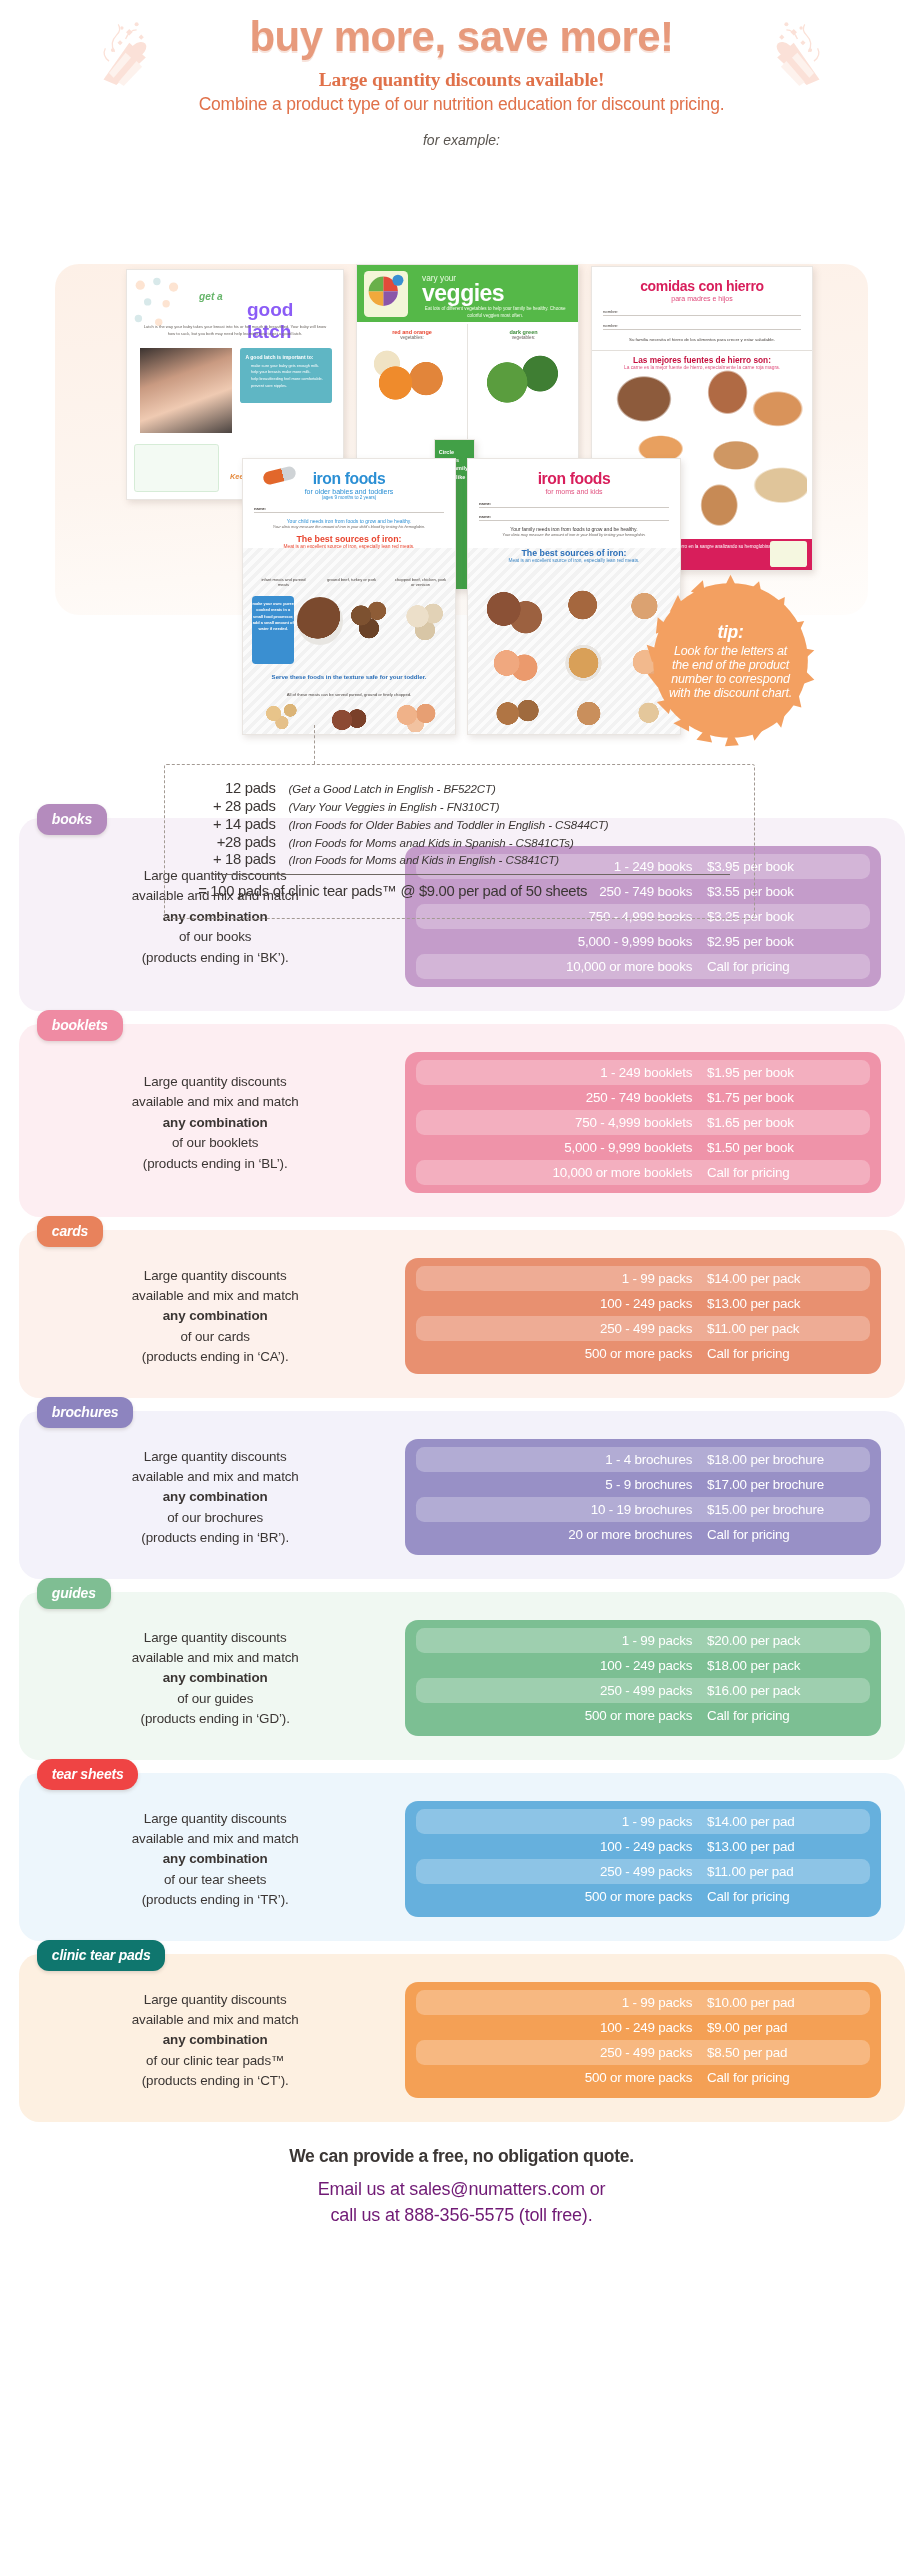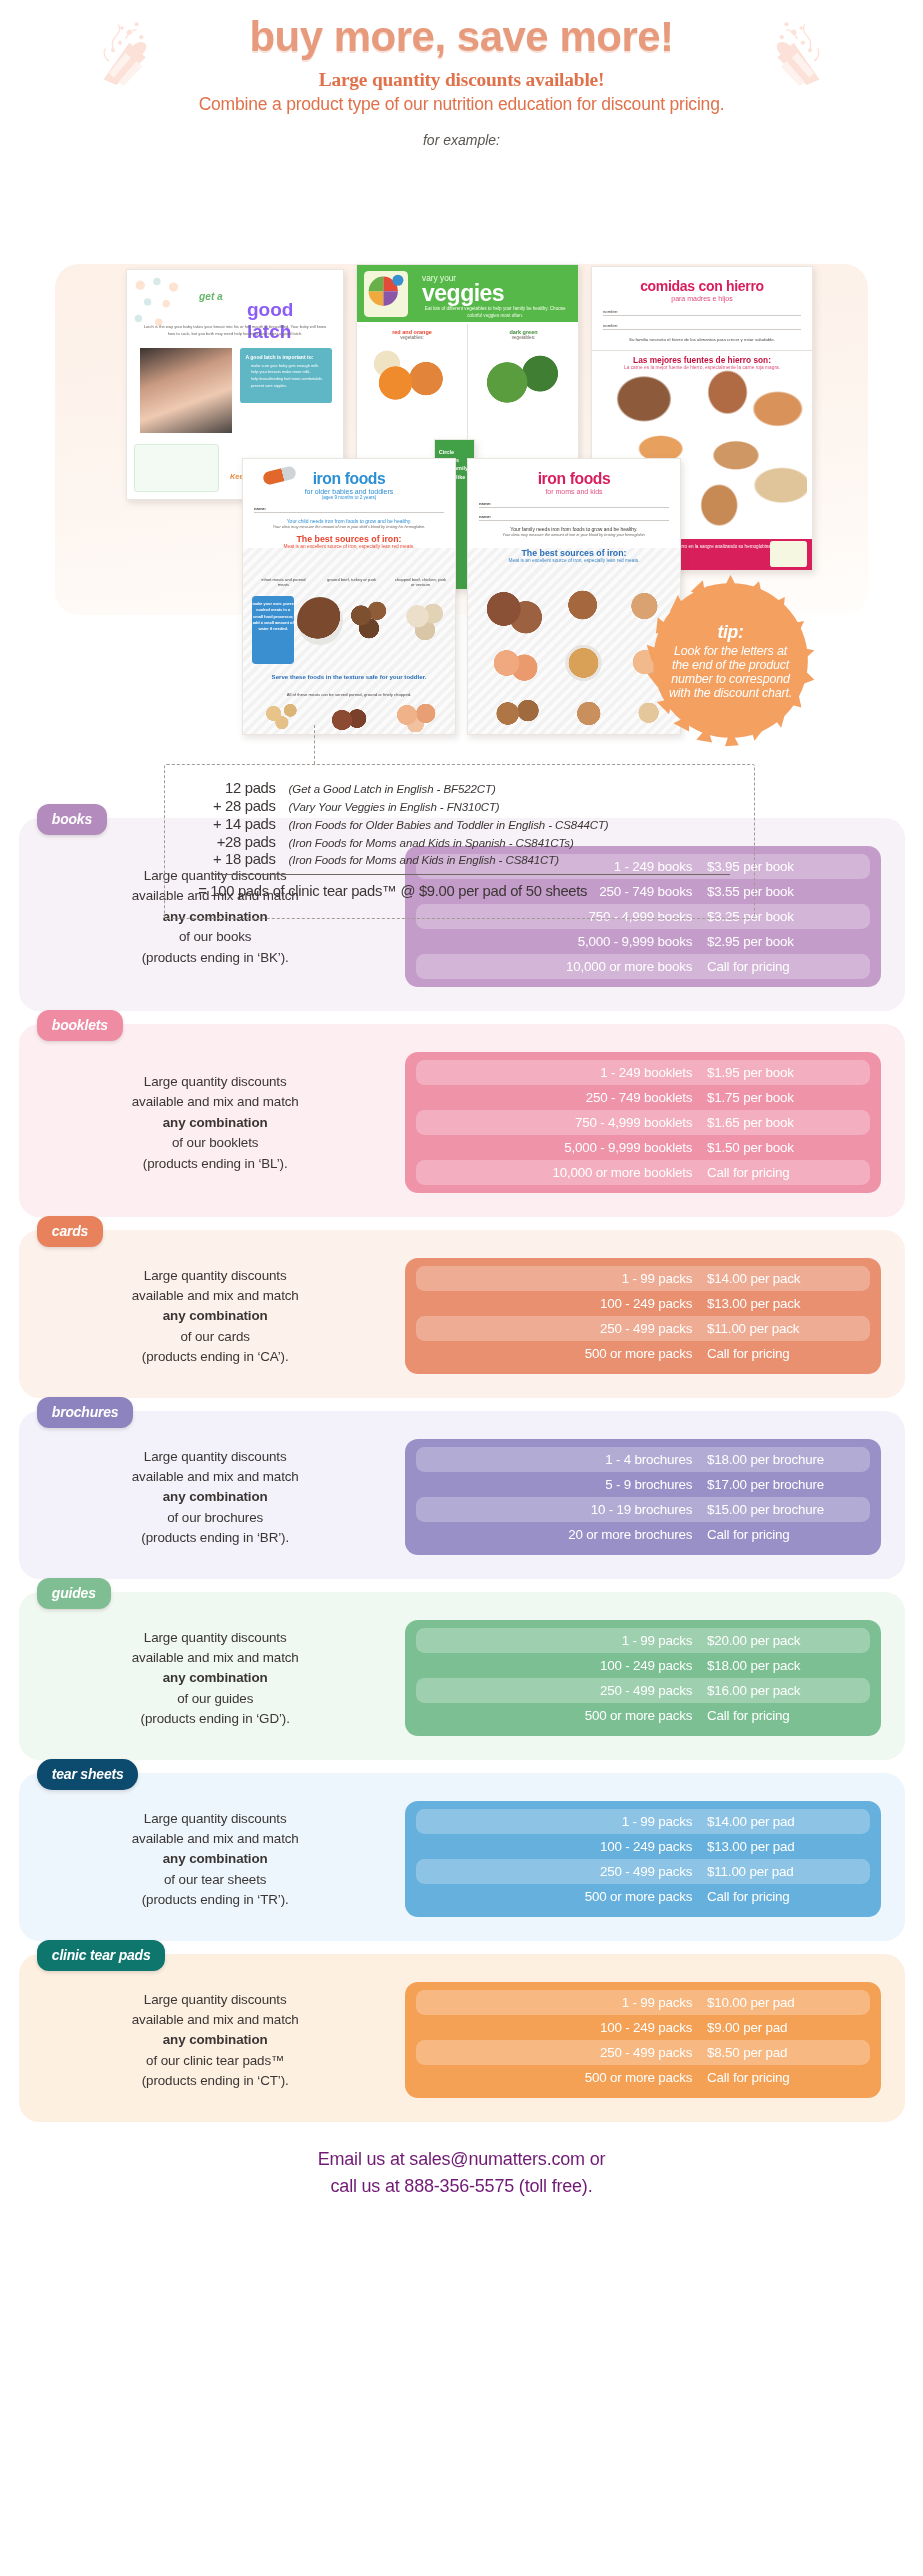--- a/index.html
+++ b/index.html
@@ -604,21 +604,21 @@
             <div class="price">$16.00 per pack</div>
           </div>
           <div class="prow">
             <div class="qty">500 or more packs</div>
             <div class="price">Call for pricing</div>
           </div>
         </div>
       </div>
     </div>
     <div class="section">
-      <div class="sec-tab" style="background: #0c4a6e; border-radius: 15px;">tear sheets</div>
+      <div class="sec-tab" style="background: #ef4444; border-radius: 15px;">tear sheets</div>
       <div class="sec-card" style="background: rgb(237, 246, 252);">
         <div class="sec-left">
           <div>Large quantity discounts</div>
           <div>available and mix and match</div>
           <div style="font-weight: bold;">any combination</div>
           <div>of our tear sheets</div>
           <div>(products ending in ‘TR’).</div>
         </div>
         <div class="sec-right" style="background: rgb(102, 176, 221);">
           <div class="prow" style="background: rgba(255, 255, 255, 0.26);">
@@ -666,18 +666,19 @@
           <div class="prow">
             <div class="qty">500 or more packs</div>
             <div class="price">Call for pricing</div>
           </div>
         </div>
       </div>
     </div>
   </div>
 
 <div class="footer">
+  <div class="f1">We can provide a free, no obligation quote.</div>
   <div class="f2">
     <span>Email us at sales@numatters.com or</span><br>
     <span>call us at 888-356-5575 (toll free).</span>
   </div>
 </div>
 
 
 </body></html>

